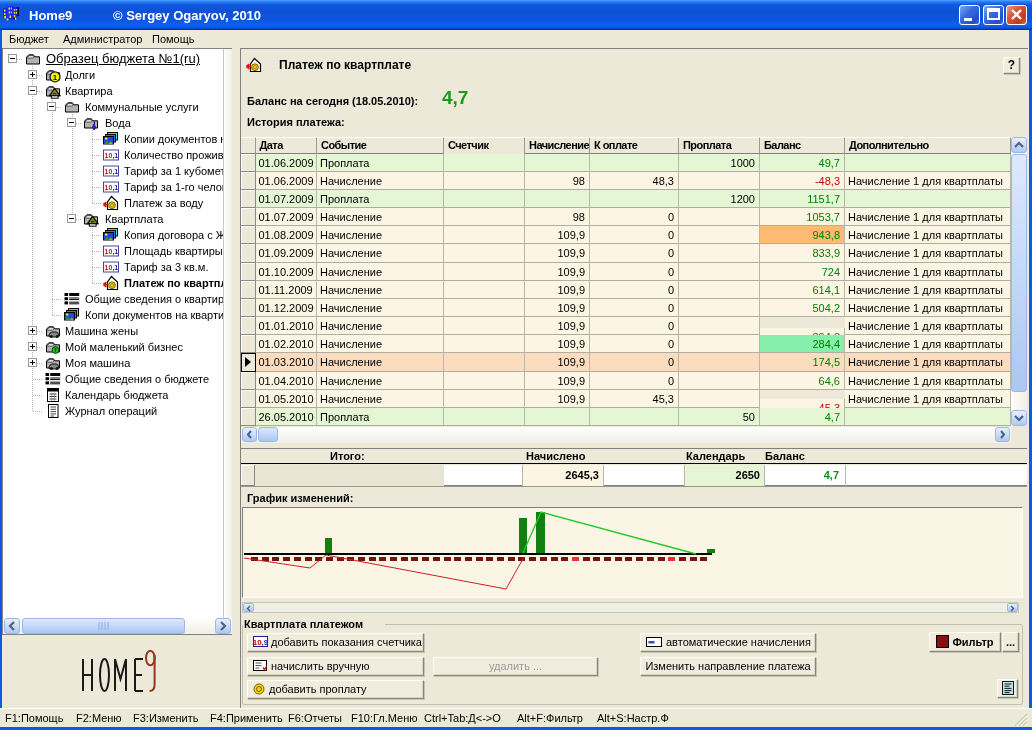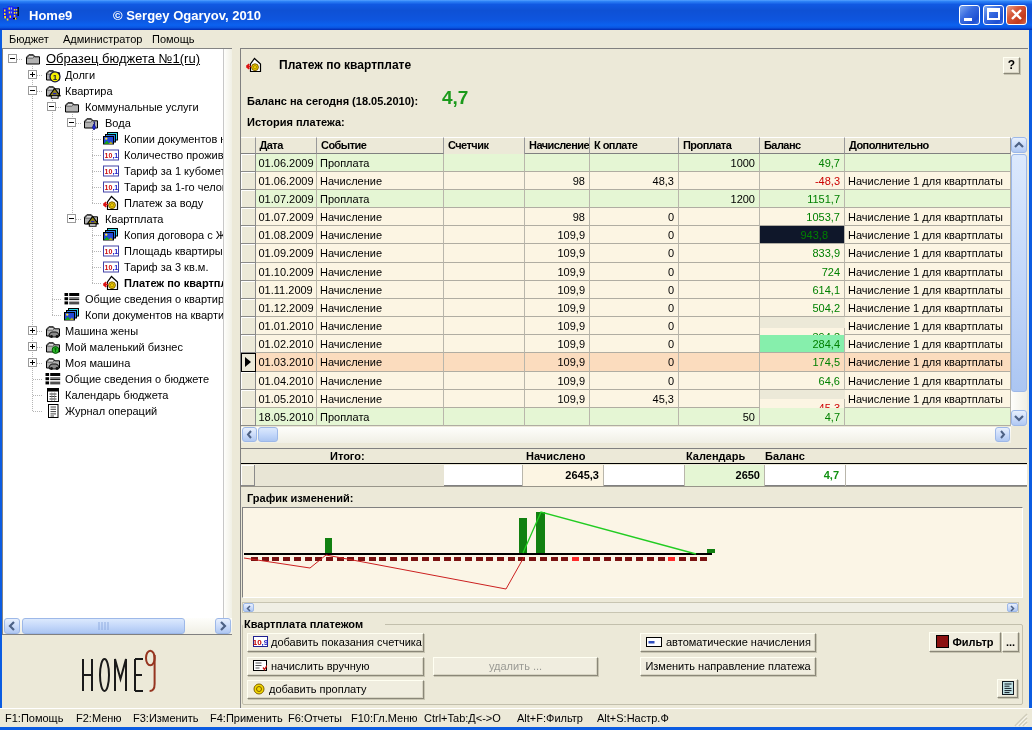--- a/index.html
+++ b/index.html
@@ -408,21 +408,21 @@
     <div class="cell num" style="left:679px;top:208.0px;width:81px;height:18.2px;background:#FCF5E3;padding-right:4px;"></div>
     <div class="cell num" style="left:760px;top:208.0px;width:85px;height:18.2px;background:#FCF5E3;padding-right:4px;color:#008000;">1053,7</div>
     <div class="cell" style="left:845px;top:208.0px;width:166px;height:18.2px;background:#FCF5E3;padding-left:3px;">Начисление 1 для квартплаты</div>
     <div class="ind" style="left:241px;top:226.2px;width:14.5px;height:18.2px;"></div>
     <div class="cell" style="left:255.5px;top:226.2px;width:61.5px;height:18.2px;background:#FCF5E3;padding-left:3px;">01.08.2009</div>
     <div class="cell" style="left:317px;top:226.2px;width:127px;height:18.2px;background:#FCF5E3;padding-left:3px;">Начисление</div>
     <div class="cell" style="left:444px;top:226.2px;width:81px;height:18.2px;background:#FCF5E3;padding-left:3px;"></div>
     <div class="cell num" style="left:525px;top:226.2px;width:65px;height:18.2px;background:#FCF5E3;padding-right:4px;">109,9</div>
     <div class="cell num" style="left:590px;top:226.2px;width:89px;height:18.2px;background:#FCF5E3;padding-right:4px;">0</div>
     <div class="cell num" style="left:679px;top:226.2px;width:81px;height:18.2px;background:#FCF5E3;padding-right:4px;"></div>
-    <div class="cell num" style="left:760px;top:226.2px;width:85px;height:18.2px;background:#0f172a;padding-right:16px;color:#008000;">943,8</div>
+    <div class="cell num" style="left:760px;top:226.2px;width:85px;height:18.2px;background:#fdba74;padding-right:4px;color:#008000;">943,8</div>
     <div class="cell" style="left:845px;top:226.2px;width:166px;height:18.2px;background:#FCF5E3;padding-left:3px;">Начисление 1 для квартплаты</div>
     <div class="ind" style="left:241px;top:244.4px;width:14.5px;height:18.2px;"></div>
     <div class="cell" style="left:255.5px;top:244.4px;width:61.5px;height:18.2px;background:#FCF5E3;padding-left:3px;">01.09.2009</div>
     <div class="cell" style="left:317px;top:244.4px;width:127px;height:18.2px;background:#FCF5E3;padding-left:3px;">Начисление</div>
     <div class="cell" style="left:444px;top:244.4px;width:81px;height:18.2px;background:#FCF5E3;padding-left:3px;"></div>
     <div class="cell num" style="left:525px;top:244.4px;width:65px;height:18.2px;background:#FCF5E3;padding-right:4px;">109,9</div>
     <div class="cell num" style="left:590px;top:244.4px;width:89px;height:18.2px;background:#FCF5E3;padding-right:4px;">0</div>
     <div class="cell num" style="left:679px;top:244.4px;width:81px;height:18.2px;background:#FCF5E3;padding-right:4px;"></div>
     <div class="cell num" style="left:760px;top:244.4px;width:85px;height:18.2px;background:#FCF5E3;padding-right:4px;color:#008000;">833,9</div>
     <div class="cell" style="left:845px;top:244.4px;width:166px;height:18.2px;background:#FCF5E3;padding-left:3px;">Начисление 1 для квартплаты</div>
@@ -496,21 +496,21 @@
     <div class="ind" style="left:241px;top:389.7px;width:14.5px;height:18.2px;"></div>
     <div class="cell" style="left:255.5px;top:389.7px;width:61.5px;height:18.2px;background:#FCF5E3;padding-left:3px;">01.05.2010</div>
     <div class="cell" style="left:317px;top:389.7px;width:127px;height:18.2px;background:#FCF5E3;padding-left:3px;">Начисление</div>
     <div class="cell" style="left:444px;top:389.7px;width:81px;height:18.2px;background:#FCF5E3;padding-left:3px;"></div>
     <div class="cell num" style="left:525px;top:389.7px;width:65px;height:18.2px;background:#FCF5E3;padding-right:4px;">109,9</div>
     <div class="cell num" style="left:590px;top:389.7px;width:89px;height:18.2px;background:#FCF5E3;padding-right:4px;">45,3</div>
     <div class="cell num" style="left:679px;top:389.7px;width:81px;height:18.2px;background:#FCF5E3;padding-right:4px;"></div>
     <div class="cell num" style="left:760px;top:399px;width:85px;height:18.2px;background:#FCF5E3;padding-right:4px;color:#CC0000;text-decoration:underline;">-45,3</div>
     <div class="cell" style="left:845px;top:389.7px;width:166px;height:18.2px;background:#FCF5E3;padding-left:3px;">Начисление 1 для квартплаты</div>
     <div class="ind" style="left:241px;top:407.9px;width:14.5px;height:18.2px;"></div>
-    <div class="cell" style="left:255.5px;top:407.9px;width:61.5px;height:18.2px;background:#E5F6D4;padding-left:3px;">18.05.2010</div>
+    <div class="cell" style="left:255.5px;top:407.9px;width:61.5px;height:18.2px;background:#E5F6D4;padding-left:3px;">26.05.2010</div>
     <div class="cell" style="left:317px;top:407.9px;width:127px;height:18.2px;background:#E5F6D4;padding-left:3px;">Проплата</div>
     <div class="cell" style="left:444px;top:407.9px;width:81px;height:18.2px;background:#E5F6D4;padding-left:3px;"></div>
     <div class="cell num" style="left:525px;top:407.9px;width:65px;height:18.2px;background:#E5F6D4;padding-right:4px;"></div>
     <div class="cell num" style="left:590px;top:407.9px;width:89px;height:18.2px;background:#E5F6D4;padding-right:4px;"></div>
     <div class="cell num" style="left:679px;top:407.9px;width:81px;height:18.2px;background:#E5F6D4;padding-right:4px;">50</div>
     <div class="cell num" style="left:760px;top:407.9px;width:85px;height:18.2px;background:#E5F6D4;padding-right:4px;color:#008000;">4,7</div>
     <div class="cell" style="left:845px;top:407.9px;width:166px;height:18.2px;background:#E5F6D4;padding-left:3px;"></div>
 <div class="sbtrack" style="left:1011px;top:137px;width:16px;height:289px;background:linear-gradient(90deg,#FEFEFB,#F0EFE5)">
 <div class="sbbtn" style="left:0px;top:0px;width:16px;height:16px">
         <svg width="14" height="14">

